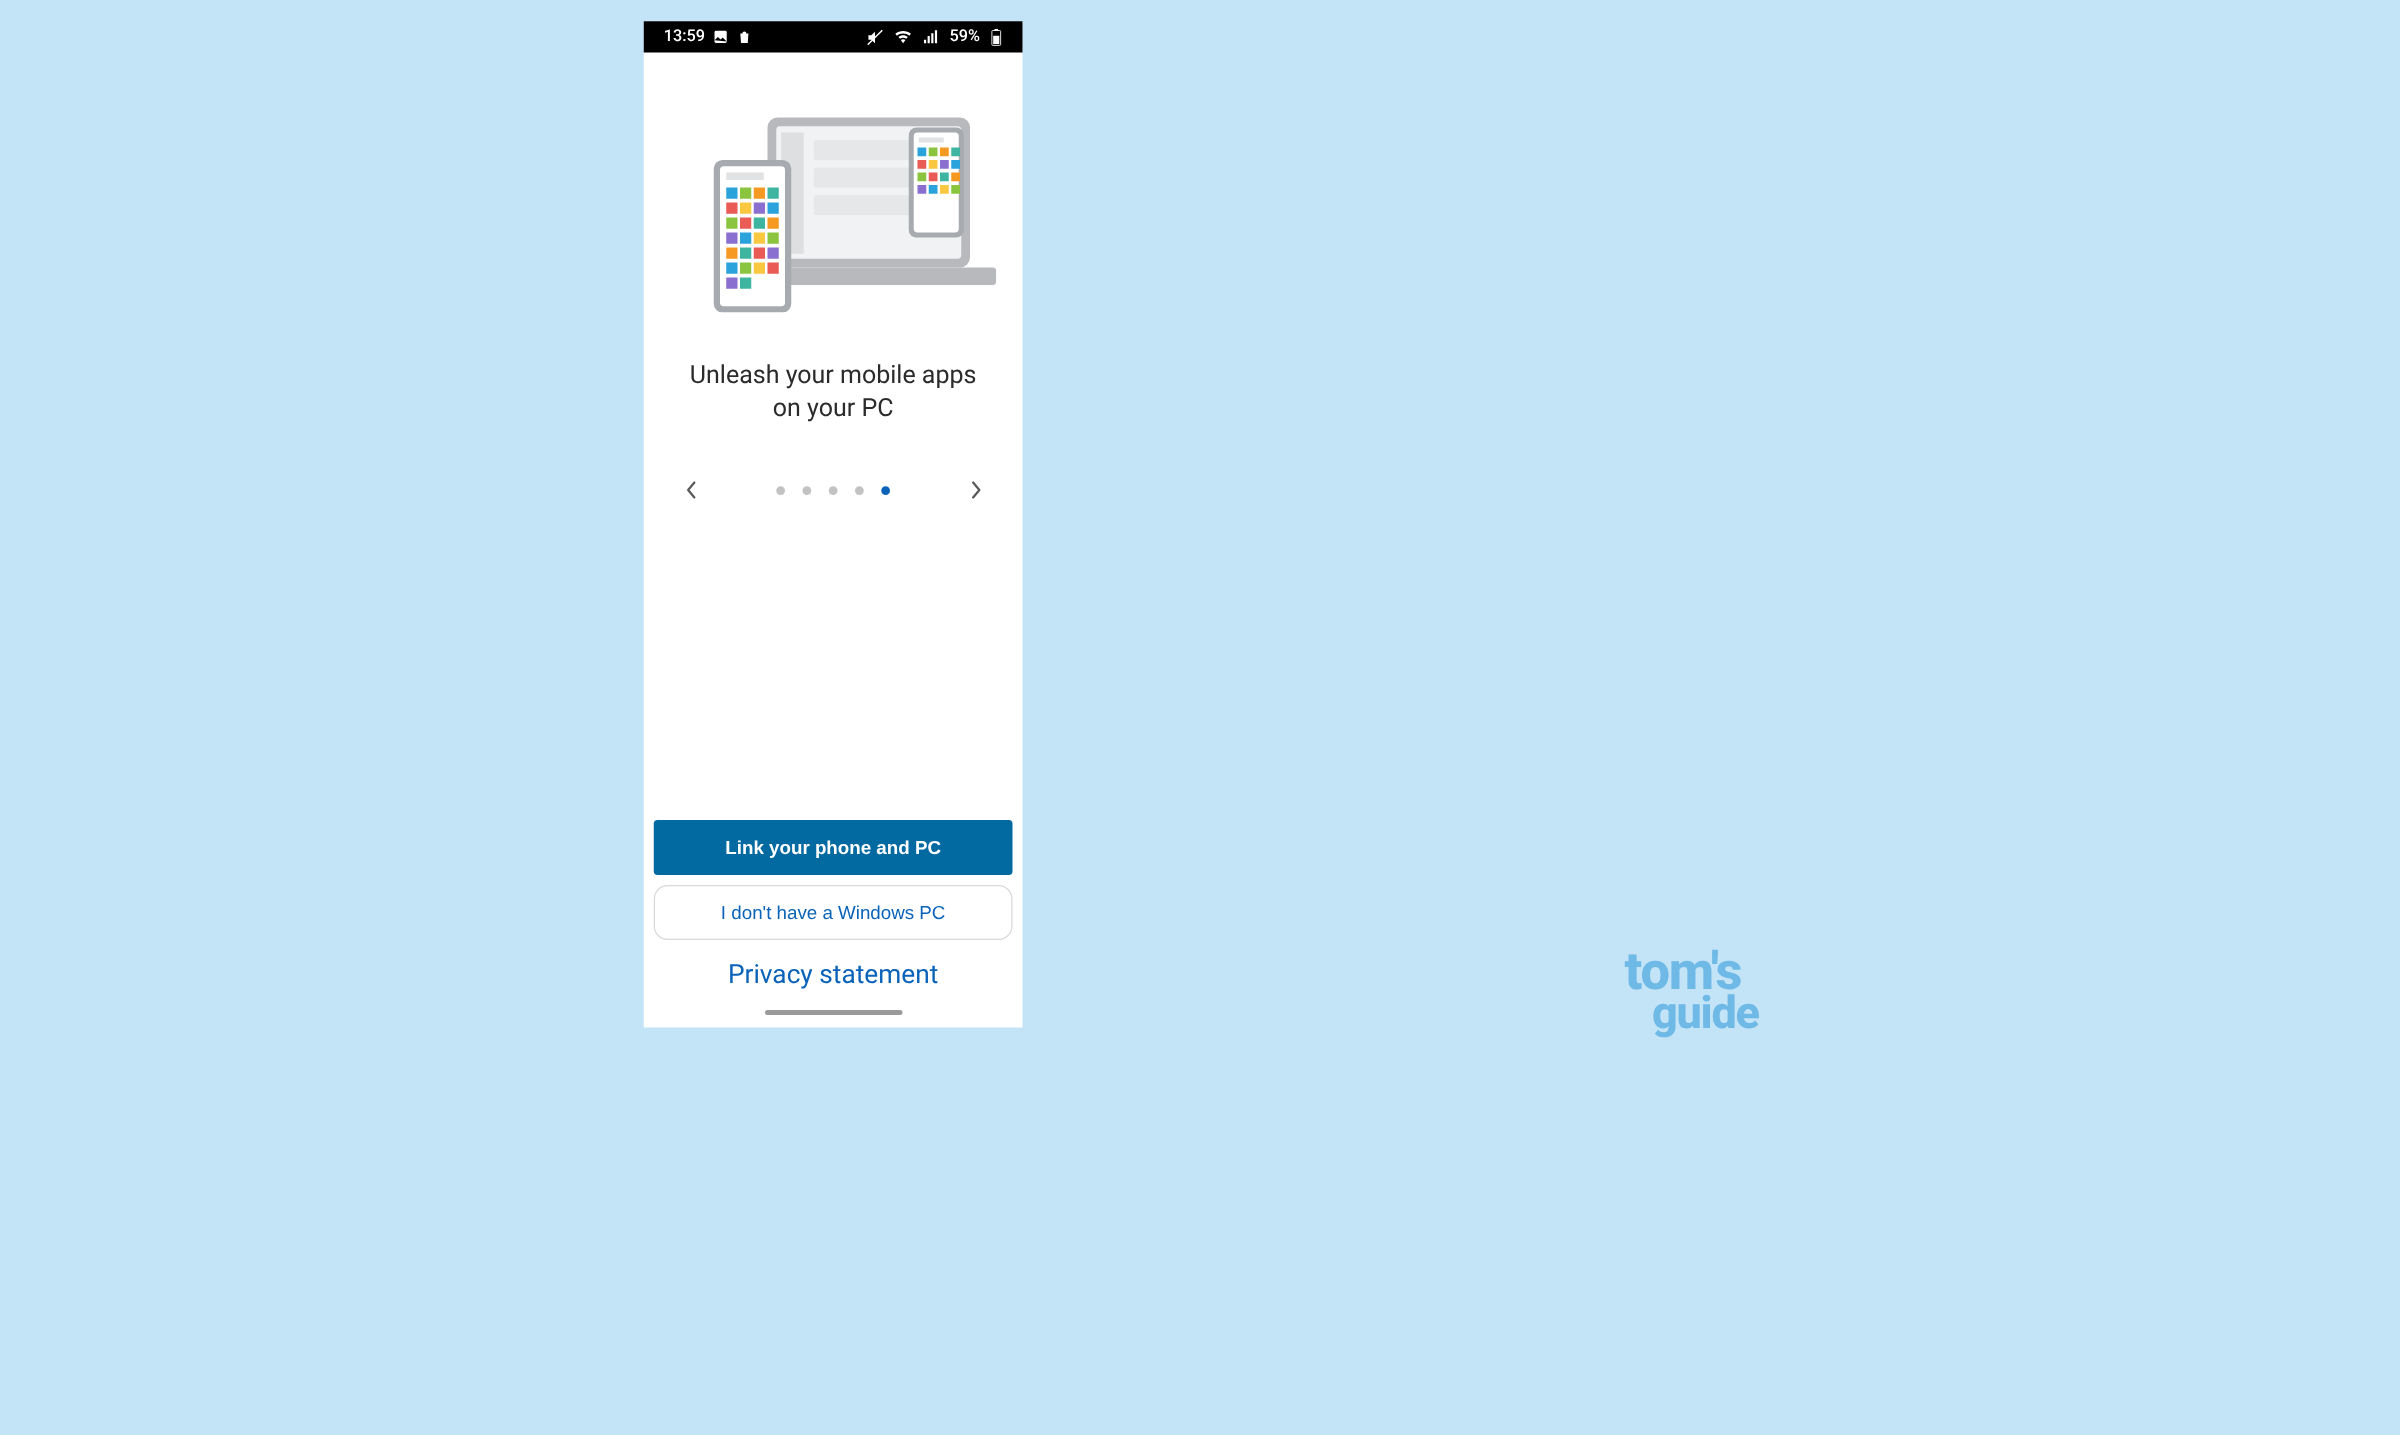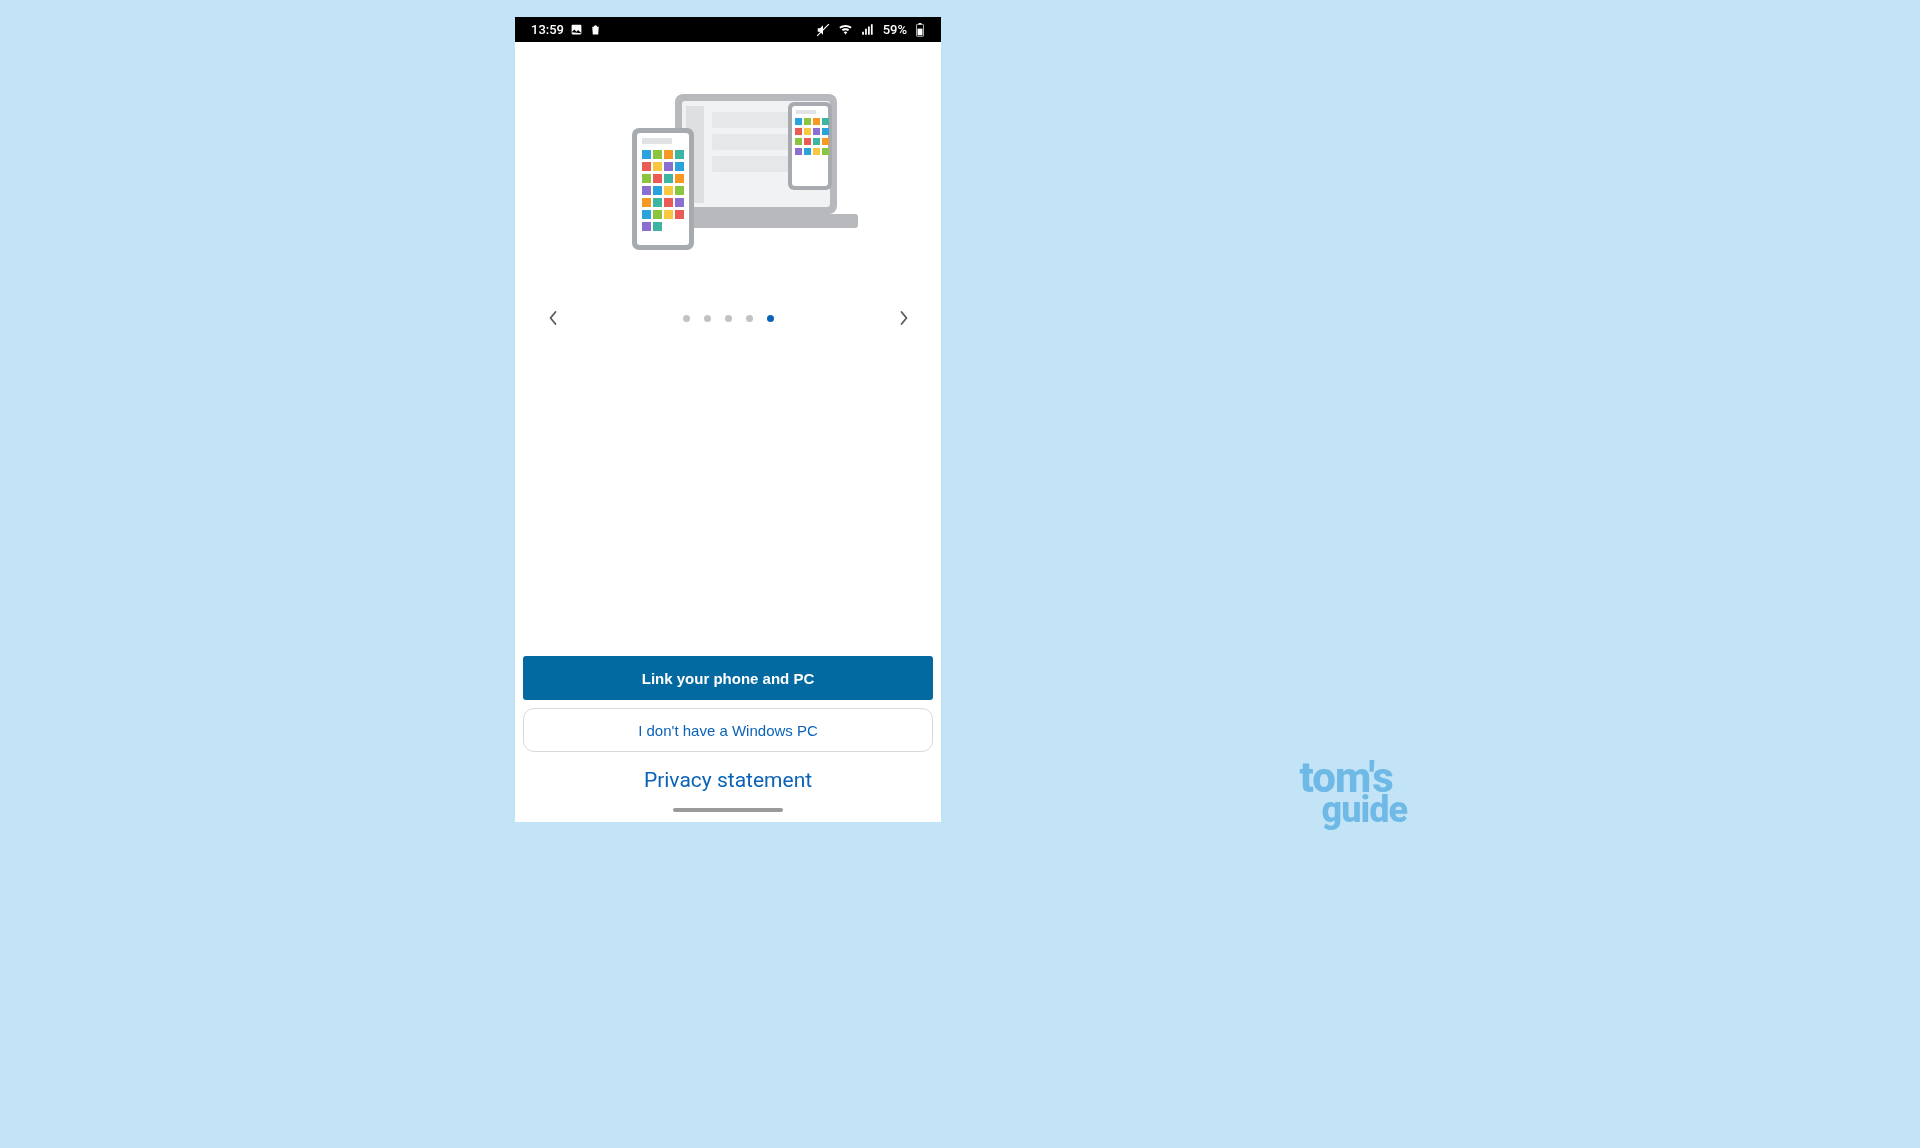--- a/index.html
+++ b/index.html
@@ -8,21 +8,21 @@
     height: 840px;
     background: #c3e3f7;
     font-family: -apple-system, "Segoe UI", Roboto, Arial, sans-serif;
     position: relative;
     overflow: hidden;
   }
   .phone-frame {
     position: absolute;
     left: 515px;
     top: 17px;
-    width: 426px;
+    width: 303px;
     height: 805px;
     background: #ffffff;
     display: flex;
     flex-direction: column;
   }
   .status-bar {
     height: 25px;
     background: #000000;
     color: #ffffff;
     display: flex;
@@ -242,20 +242,21 @@
         <rect x="44" y="118" width="9" height="9" fill="#2aa3dc"></rect>
           <rect x="55" y="118" width="9" height="9" fill="#8bc53f"></rect>
           <rect x="66" y="118" width="9" height="9" fill="#f9c840"></rect>
           <rect x="77" y="118" width="9" height="9" fill="#e95b54"></rect>
         <rect x="44" y="130" width="9" height="9" fill="#8a6fd1"></rect>
           <rect x="55" y="130" width="9" height="9" fill="#3eb5a0"></rect>
       </g>
     </svg>
   </div>
 
+  <div class="hero-title">Unleash your mobile apps on your PC</div>
 
   <div class="carousel-row">
     <div class="chevron">
       <svg width="11" height="16" viewBox="0 0 10 16" fill="none">
           <path d="M7 2L2 8l5 6" stroke="#5a5a5a" stroke-width="1.8" stroke-linecap="round" stroke-linejoin="round"></path>
         </svg>
     </div>
     <div class="dots">
       <div class="dot"></div>
       <div class="dot"></div>

